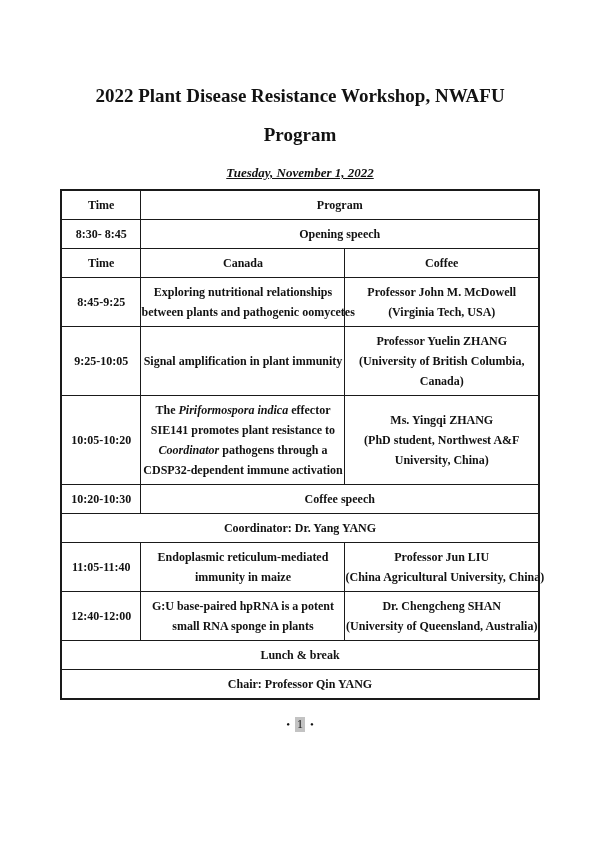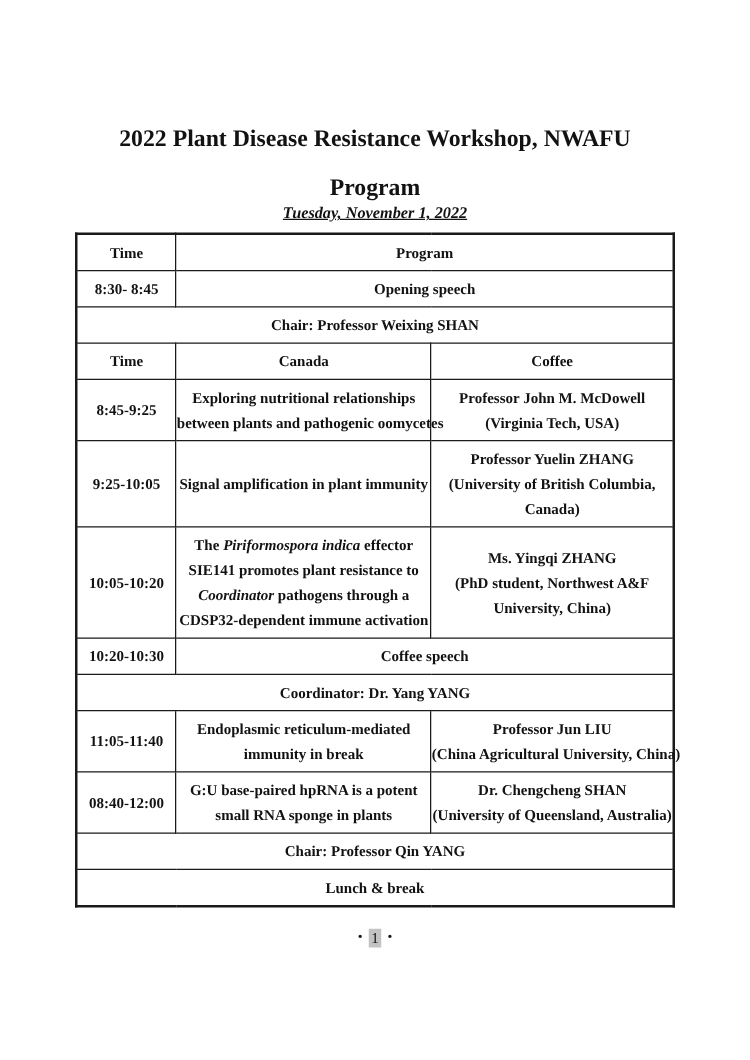--- a/index.html
+++ b/index.html
@@ -16,36 +16,37 @@
     font-family: "Liberation Serif", "DejaVu Serif", serif;
     color: #121212;
     box-sizing: border-box;
     padding-top: 85px;
   }
   .title {
     font-size: 19px;
     line-height: 22px;
     font-weight: bold;
     text-align: center;
-    margin: 16px;
+    margin: 0;
   }
   .subtitle {
     font-size: 19px;
     line-height: 22px;
     font-weight: bold;
     text-align: center;
     margin-top: 17px;
   }
   .date-heading {
     font-size: 13px;
     line-height: 16px;
     font-weight: bold;
     font-style: italic;
     text-decoration: underline;
     text-align: center;
+    margin-top: 19px;
   }
   table.program {
     border-collapse: collapse;
     table-layout: fixed;
     width: 478px;
     margin: 8px auto 16px;
     border: 2px solid #1a1a1a;
   }
   col.c-time { width: 80px; }
   col.c-topic { width: 204px; }
@@ -110,25 +111,20 @@
         </tr>
         <tr>
           <td>
             <div class="line">8:30- 8:45</div>
           </td>
           <td colspan="2">
             <div class="line">Opening speech</div>
           </td>
         </tr>
         <tr>
-          <td colspan="3" class="bold">
-            <div class="line">Chair: Professor Weixing SHAN</div>
-          </td>
-        </tr>
-        <tr>
           <th>
             <div class="line">Time</div>
           </th>
           <th>
             <div class="line">Canada</div>
           </th>
           <th>
             <div class="line">Coffee</div>
           </th>
         </tr>
@@ -186,48 +182,48 @@
           <td colspan="3" class="bold">
             <div class="line">Coordinator: Dr. Yang YANG</div>
           </td>
         </tr>
         <tr>
           <td>
             <div class="line">11:05-11:40</div>
           </td>
           <td>
             <div class="line">Endoplasmic reticulum-mediated</div>
-            <div class="line">immunity in break</div>
+            <div class="line">immunity in maize</div>
           </td>
           <td>
             <div class="line">Professor Jun LIU</div>
             <div class="line">(China Agricultural University, China)</div>
           </td>
         </tr>
         <tr>
           <td>
-            <div class="line">08:40-12:00</div>
+            <div class="line">12:40-12:00</div>
           </td>
           <td>
             <div class="line">G:U base-paired hpRNA is a potent</div>
             <div class="line">small RNA sponge in plants</div>
           </td>
           <td>
             <div class="line">Dr. Chengcheng SHAN</div>
             <div class="line">(University of Queensland, Australia)</div>
           </td>
         </tr>
         <tr>
+          <td colspan="3">
+            <div class="line">Lunch &amp; break</div>
+          </td>
+        </tr>
+        <tr>
           <td colspan="3" class="bold">
             <div class="line">Chair: Professor Qin YANG</div>
-          </td>
-        </tr>
-        <tr>
-          <td colspan="3">
-            <div class="line">Lunch &amp; break</div>
           </td>
         </tr>
       </tbody>
   </table>
 
   <div class="footer">
     <span class="decor">•</span><span class="pagenum">1</span><span class="decor">•</span>
   </div>
 </div>
 

